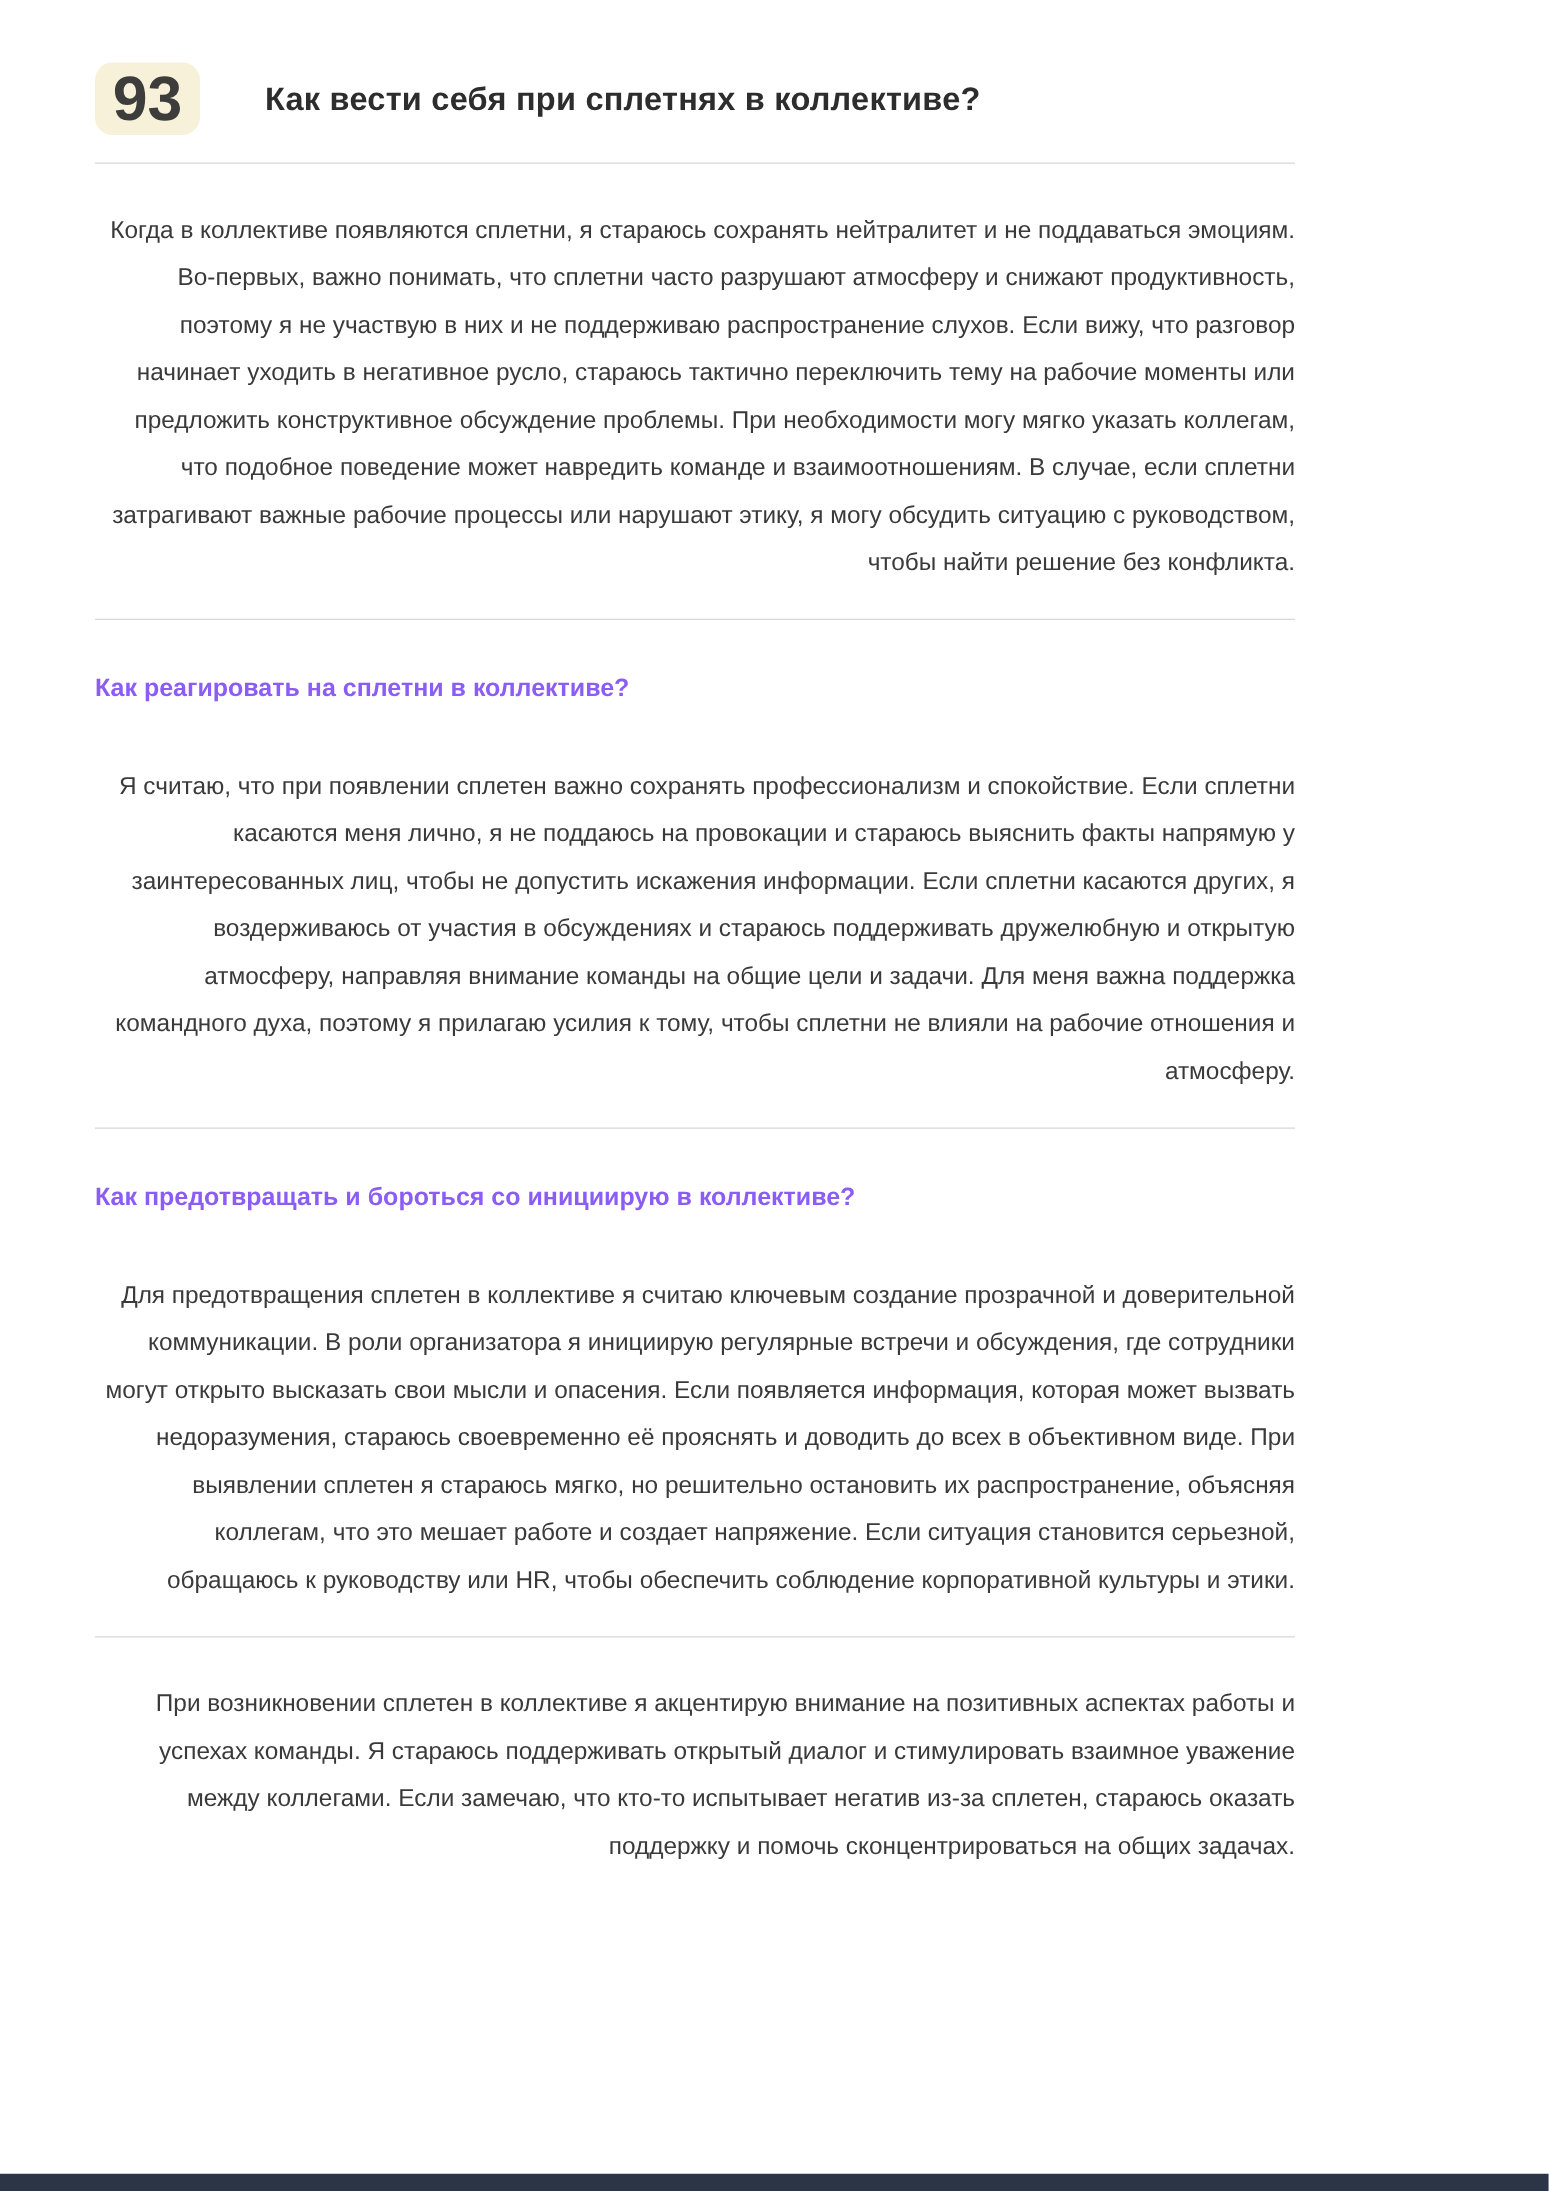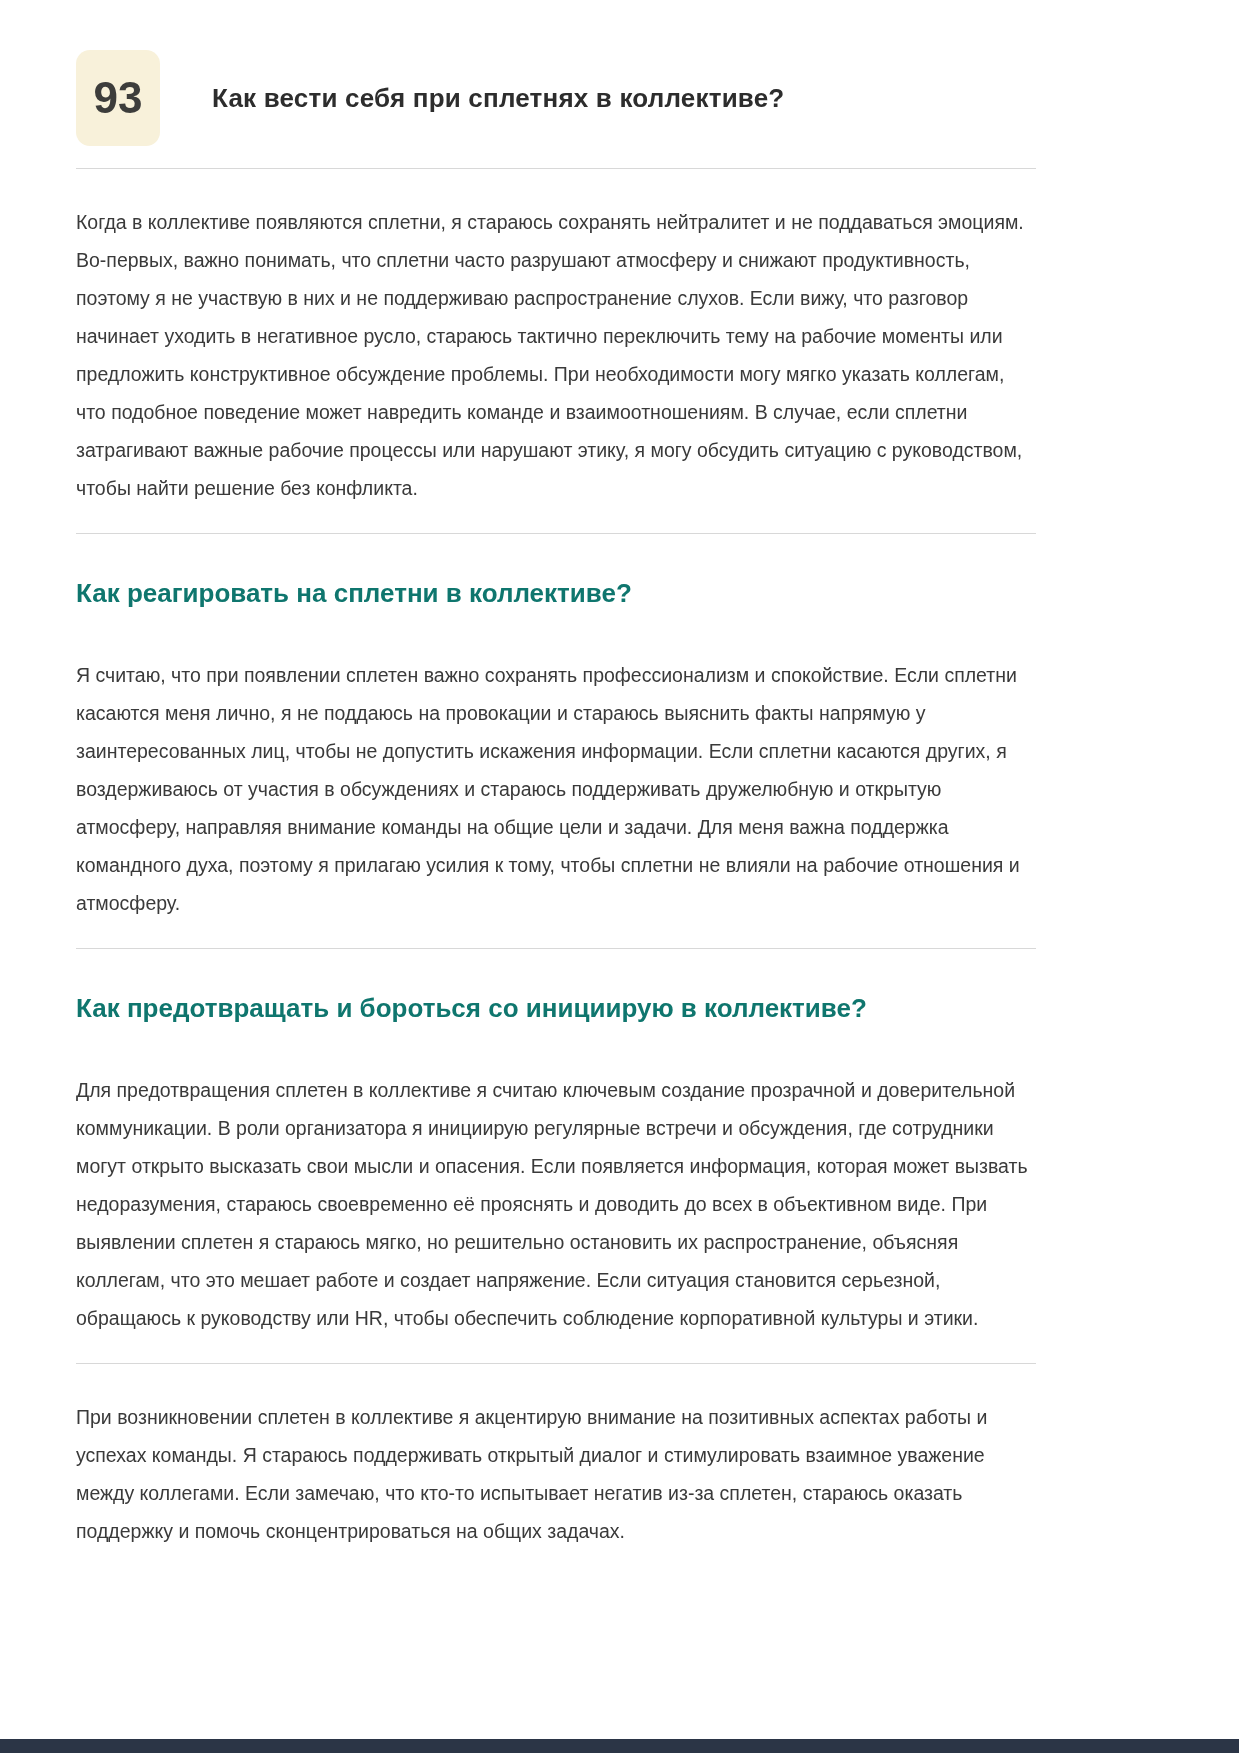--- a/index.html
+++ b/index.html
@@ -17,27 +17,27 @@
     width: 1036px; 
   }
   
   .header {
     display: flex;
     align-items: center;
     gap: 52px;
   }
   .num-badge {
     width: 84px;
-    height: 96px;
+    height: 58px;
     background: #f8f1da;
     border-radius: 14px;
     display: flex;
     align-items: center;
     justify-content: center;
-    font-size: 44px;
+    font-size: 50px;
     font-weight: 700;
     color: #3d3d3b;
     flex: 0 0 auto;
   }
   .page-title {
     font-size: 26px;
     font-weight: 700;
     color: #2d2d2d;
     letter-spacing: 0.2px;
   }
@@ -48,27 +48,27 @@
     width: 100%;
   }
   .divider.after-header { margin-top: 22px; }
   .divider.between { margin-top: 26px; }
   
   .para {
     margin-top: 34px;
     font-size: 19.5px;
     line-height: 38px;
     color: #3a3a3a;
-    text-align: left;
+    text-align: right;
   }
   .section-heading {
     margin-top: 44px;
-    font-size: 26px;
+    font-size: 20px;
     font-weight: 700;
-    color: #0f766e;
+    color: #8b5cf6;
   }
   .section-heading + .para { margin-top: 47px; }
   
   .footer-bar {
     position: absolute;
     left: 0;
     bottom: 0;
     width: 100%;
     height: 14px;
     background: #2b3546;

